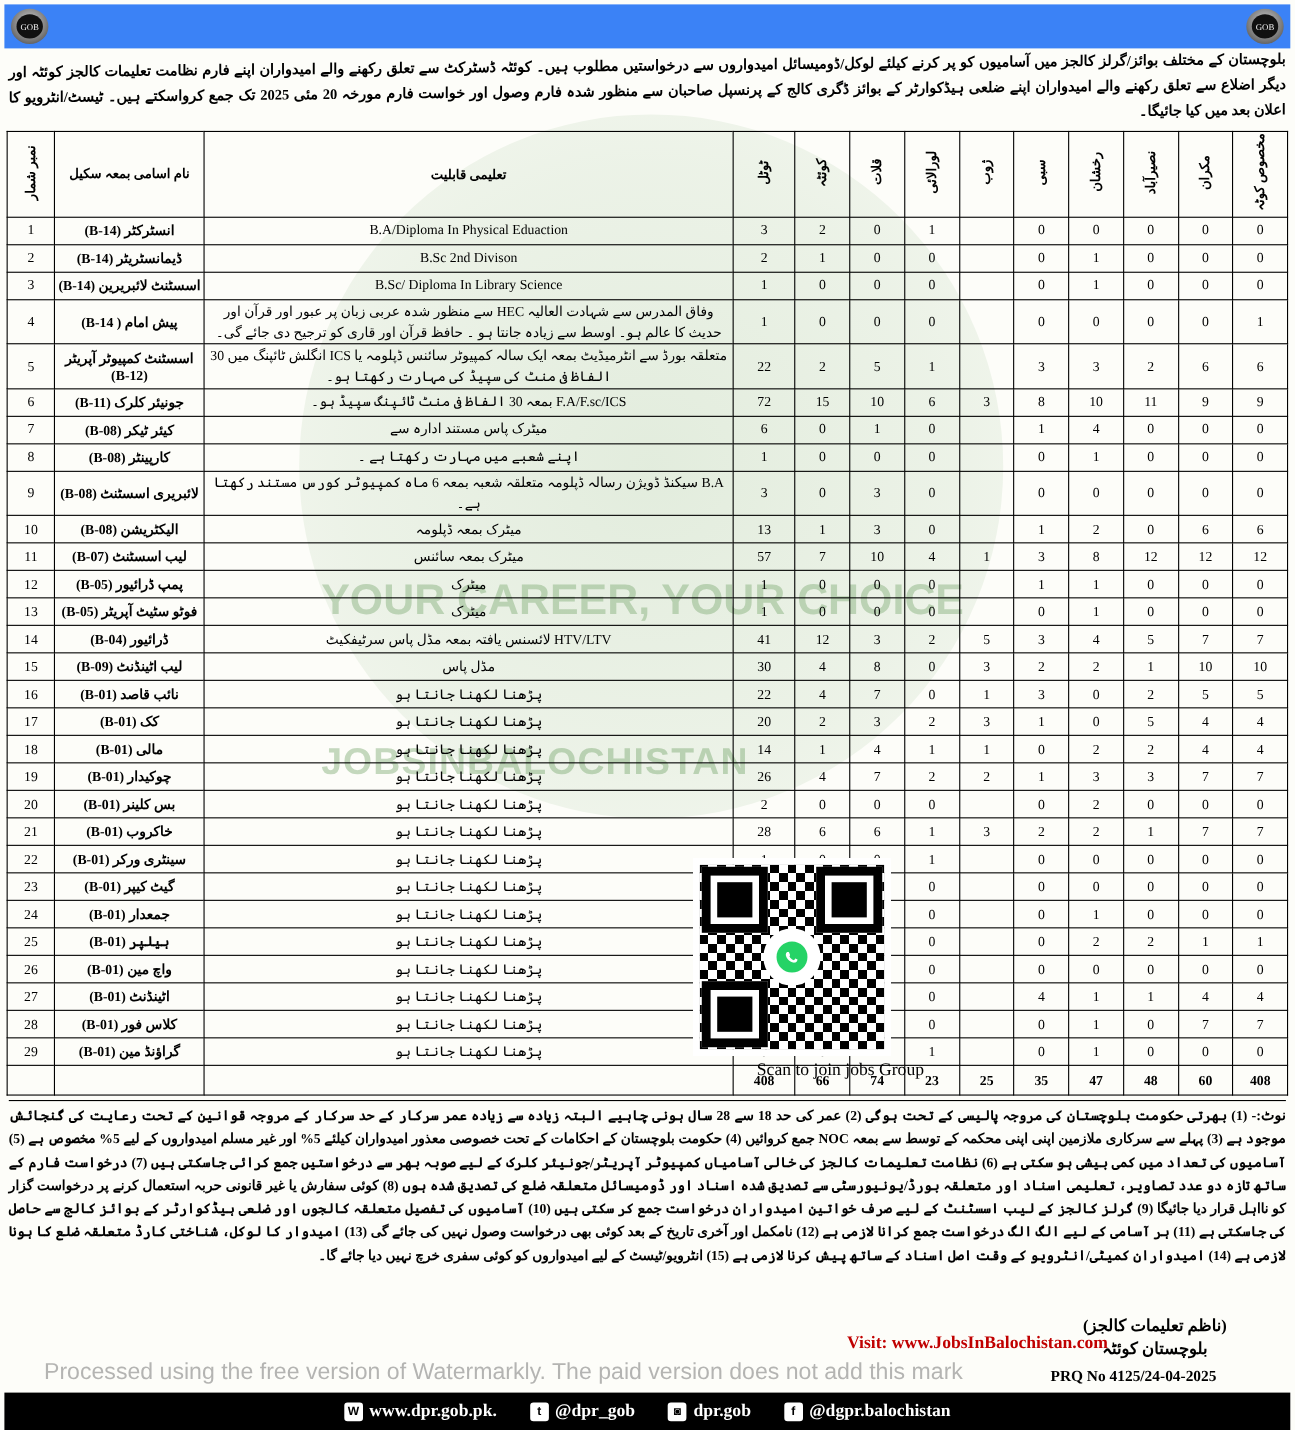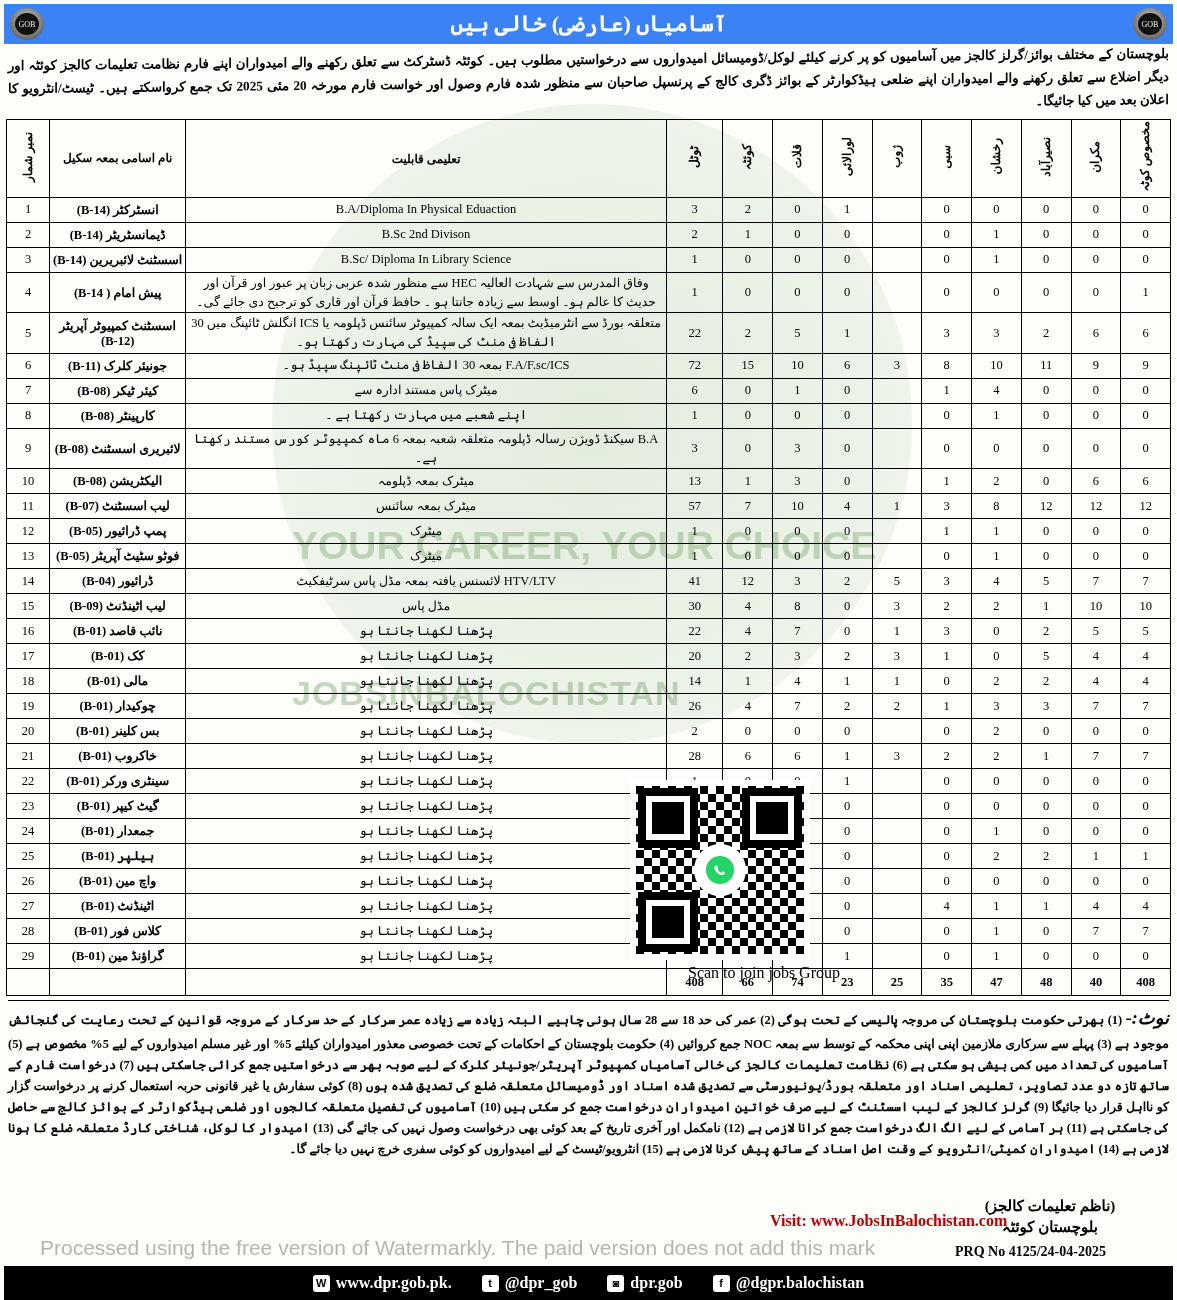--- a/index.html
+++ b/index.html
@@ -150,21 +150,21 @@
 
   
   .notes{
     margin:4px 8px 0 8px;
     direction:rtl;text-align:justify;
     font-size:12.4px;line-height:1.7;
     font-weight:bold;
     border-top:1px solid #000;
     padding-top:2px;
   }
-  .note-label{font-size:18px;font-style:italic;}
+  .note-label{font-size:13px;}
 
   
   .sign{
     position:absolute;right:12px;bottom:66px;text-align:center;
     direction:rtl;font-size:15px;font-weight:bold;line-height:1.4;
     width:230px;
   }
   .visit{
     position:absolute;left:770px;bottom:74px;
     color:#c00000;font-weight:bold;font-size:16px;
@@ -198,21 +198,20 @@
     <div class="wm-circle"></div>
     <div class="wm-text">YOUR CAREER, YOUR CHOICE</div>
     <div class="wm-text2">JOBSINBALOCHISTAN</div>
     <div class="wm-mark">Processed using the free version of Watermarkly. The paid version does not add this mark</div>
   </div>
 
   <div class="header">
     <div class="crest left">
         <span class="inner">GOB</span>
       </div>
-    <div class="header-title">آسامیاں (عارضی) خالی ہیں</div>
     <div class="crest right">
         <span class="inner">GOB</span>
       </div>
   </div>
 
   <div class="intro">بلوچستان کے مختلف بوائز/گرلز کالجز میں آسامیوں کو پر کرنے کیلئے لوکل/ڈومیسائل امیدواروں سے درخواستیں مطلوب ہیں۔ کوئٹہ ڈسٹرکٹ سے تعلق رکھنے والے امیدواران اپنے فارم نظامت تعلیمات کالجز کوئٹہ اور دیگر اضلاع سے تعلق رکھنے والے امیدواران اپنے ضلعی ہیڈکوارٹر کے بوائز ڈگری کالج کے پرنسپل صاحبان سے منظور شدہ فارم وصول اور خواست فارم مورخہ 20 مئی 2025 تک جمع کرواسکتے ہیں۔ ٹیسٹ/انٹرویو کا اعلان بعد میں کیا جائیگا۔</div>
 
   <div class="tbl-wrap">
   <table class="main">
     <thead>
@@ -665,21 +664,21 @@
             <td class="col-small">0</td>
             <td class="col-num">3</td>
             <td class="col-qual qual">پڑھنا لکھنا جانتا ہو</td>
             <td class="col-post post">گراؤنڈ مین (B-01)</td>
             <td class="col-sr">29</td>
           </tr>
         </tbody>
     <tfoot>
           <tr class="totals">
             <td class="col-small">408</td>
-            <td class="col-small">40</td>
+            <td class="col-small">60</td>
             <td class="col-small">48</td>
             <td class="col-small">47</td>
             <td class="col-small">35</td>
             <td class="col-small">25</td>
             <td class="col-small">23</td>
             <td class="col-small">74</td>
             <td class="col-small">66</td>
             <td class="col-num">408</td>
             <td class="col-qual"></td>
             <td class="col-post"></td>

